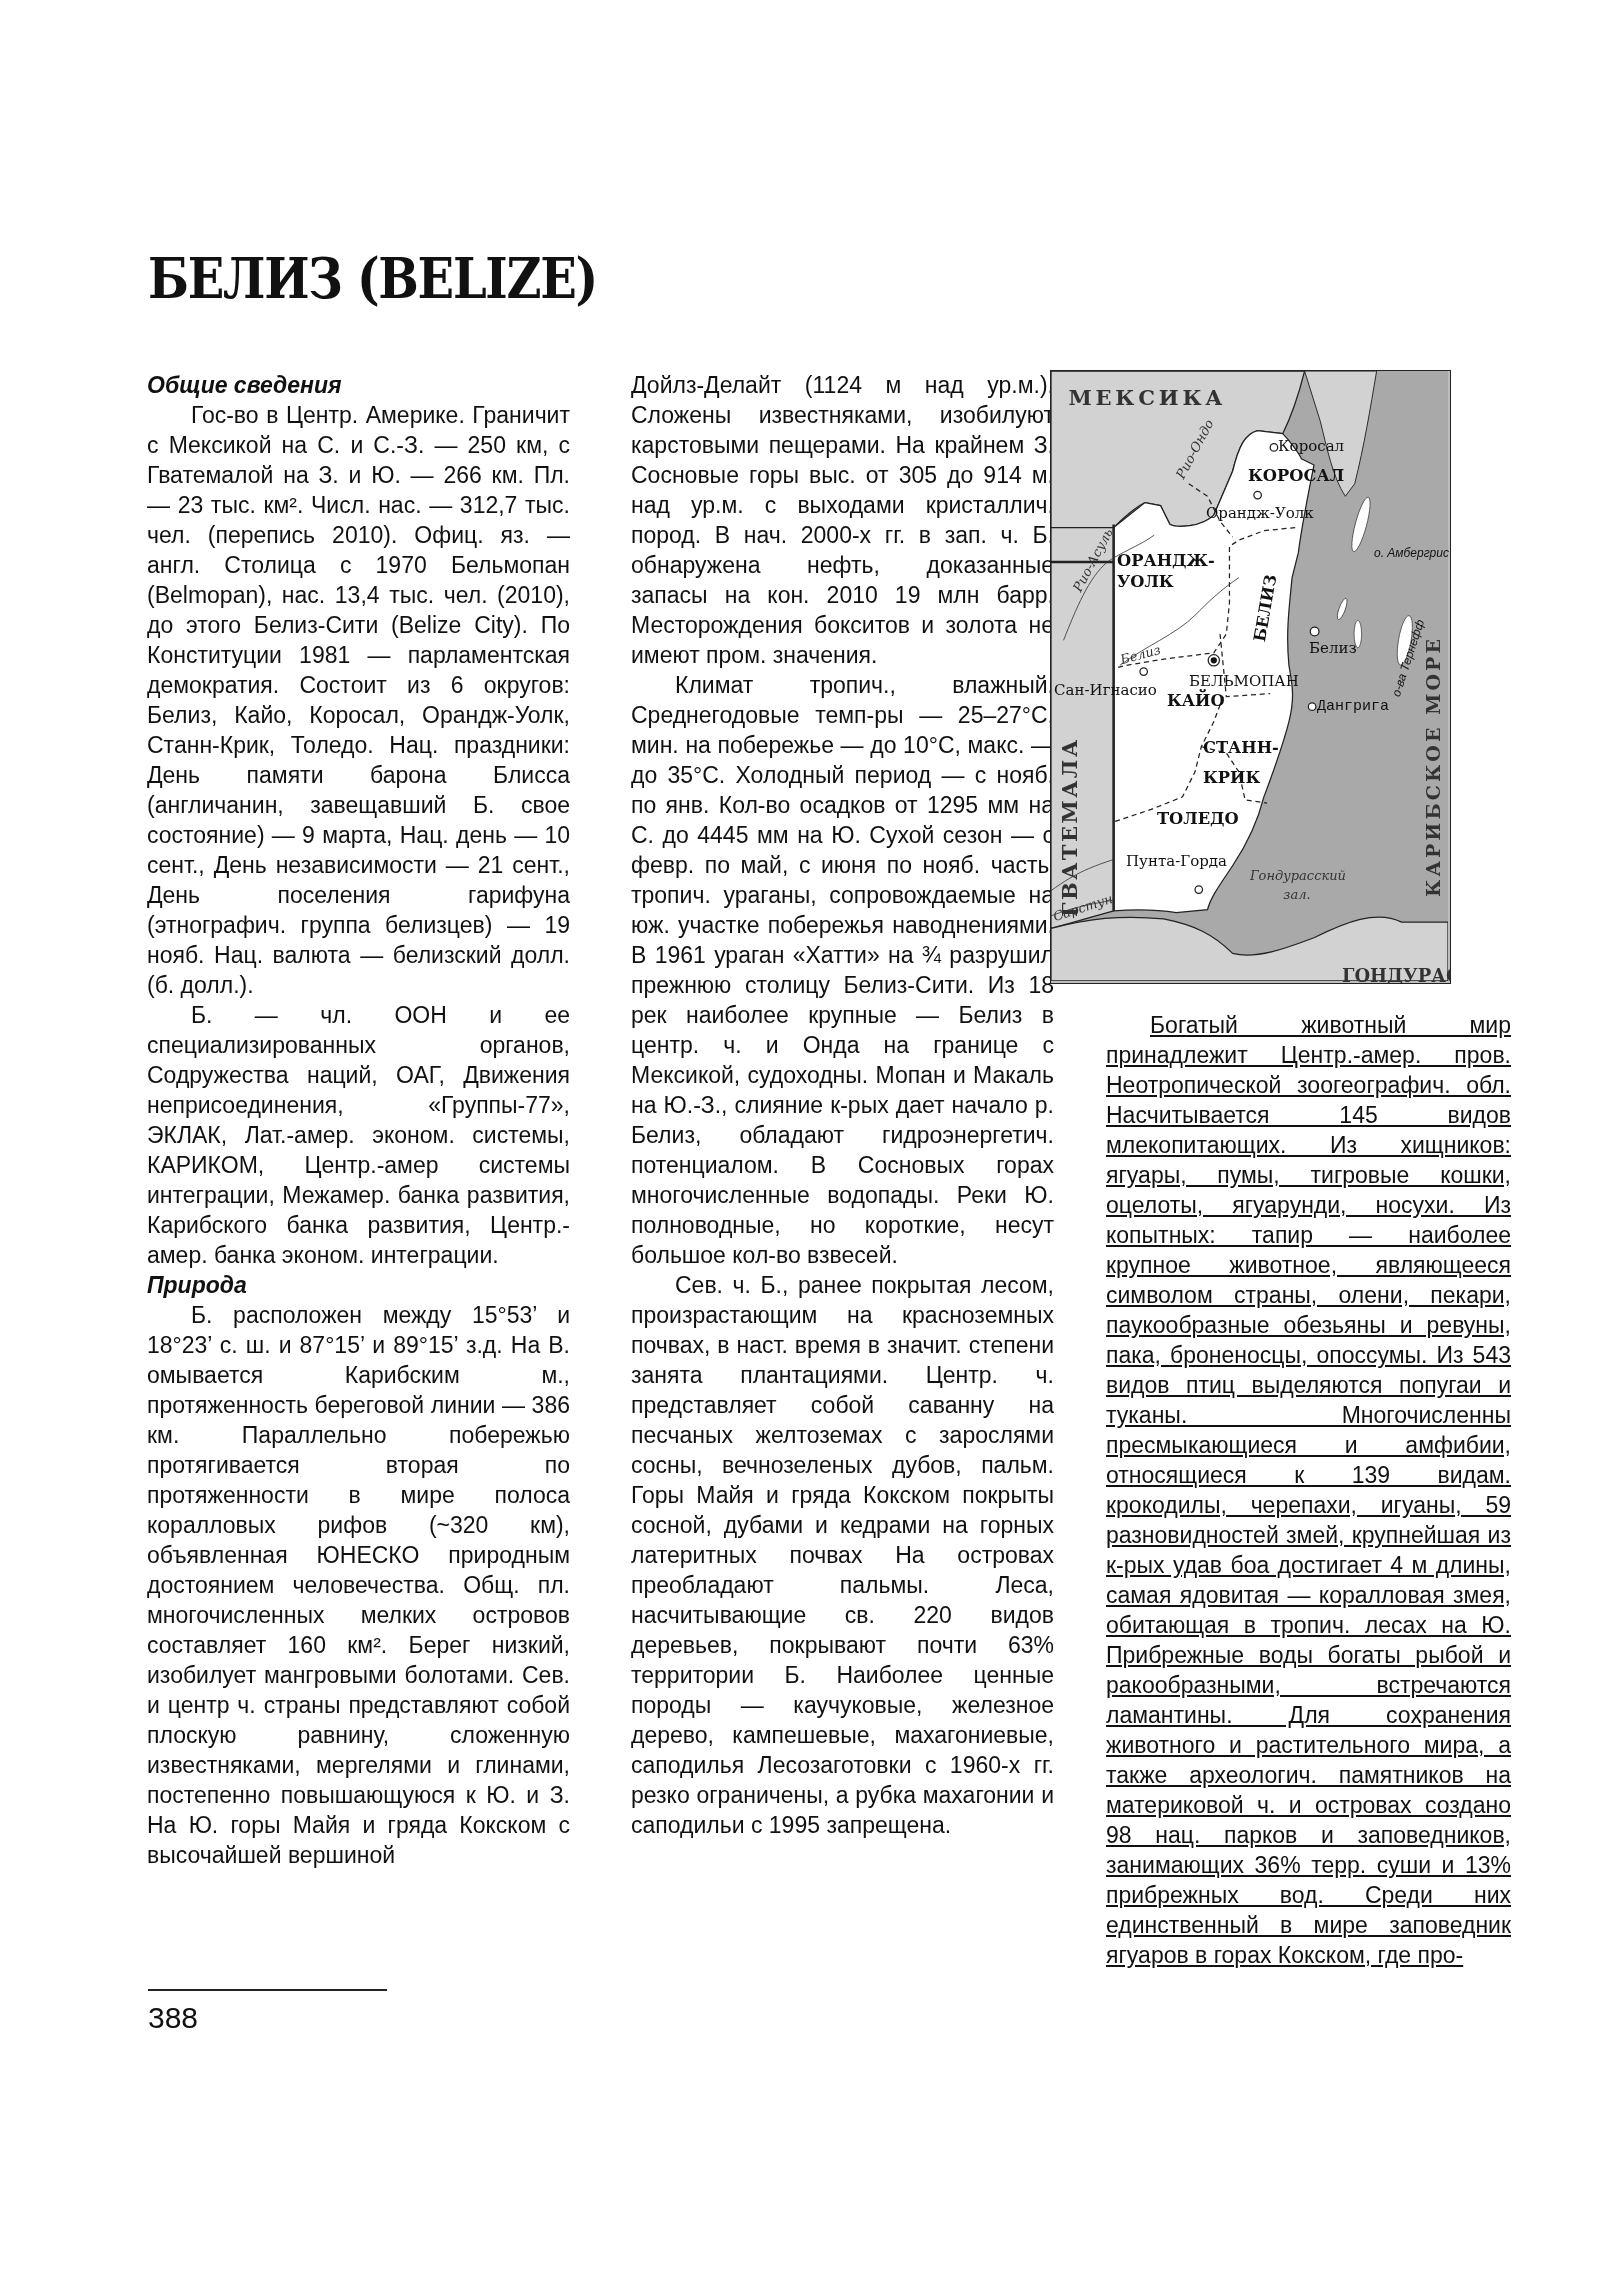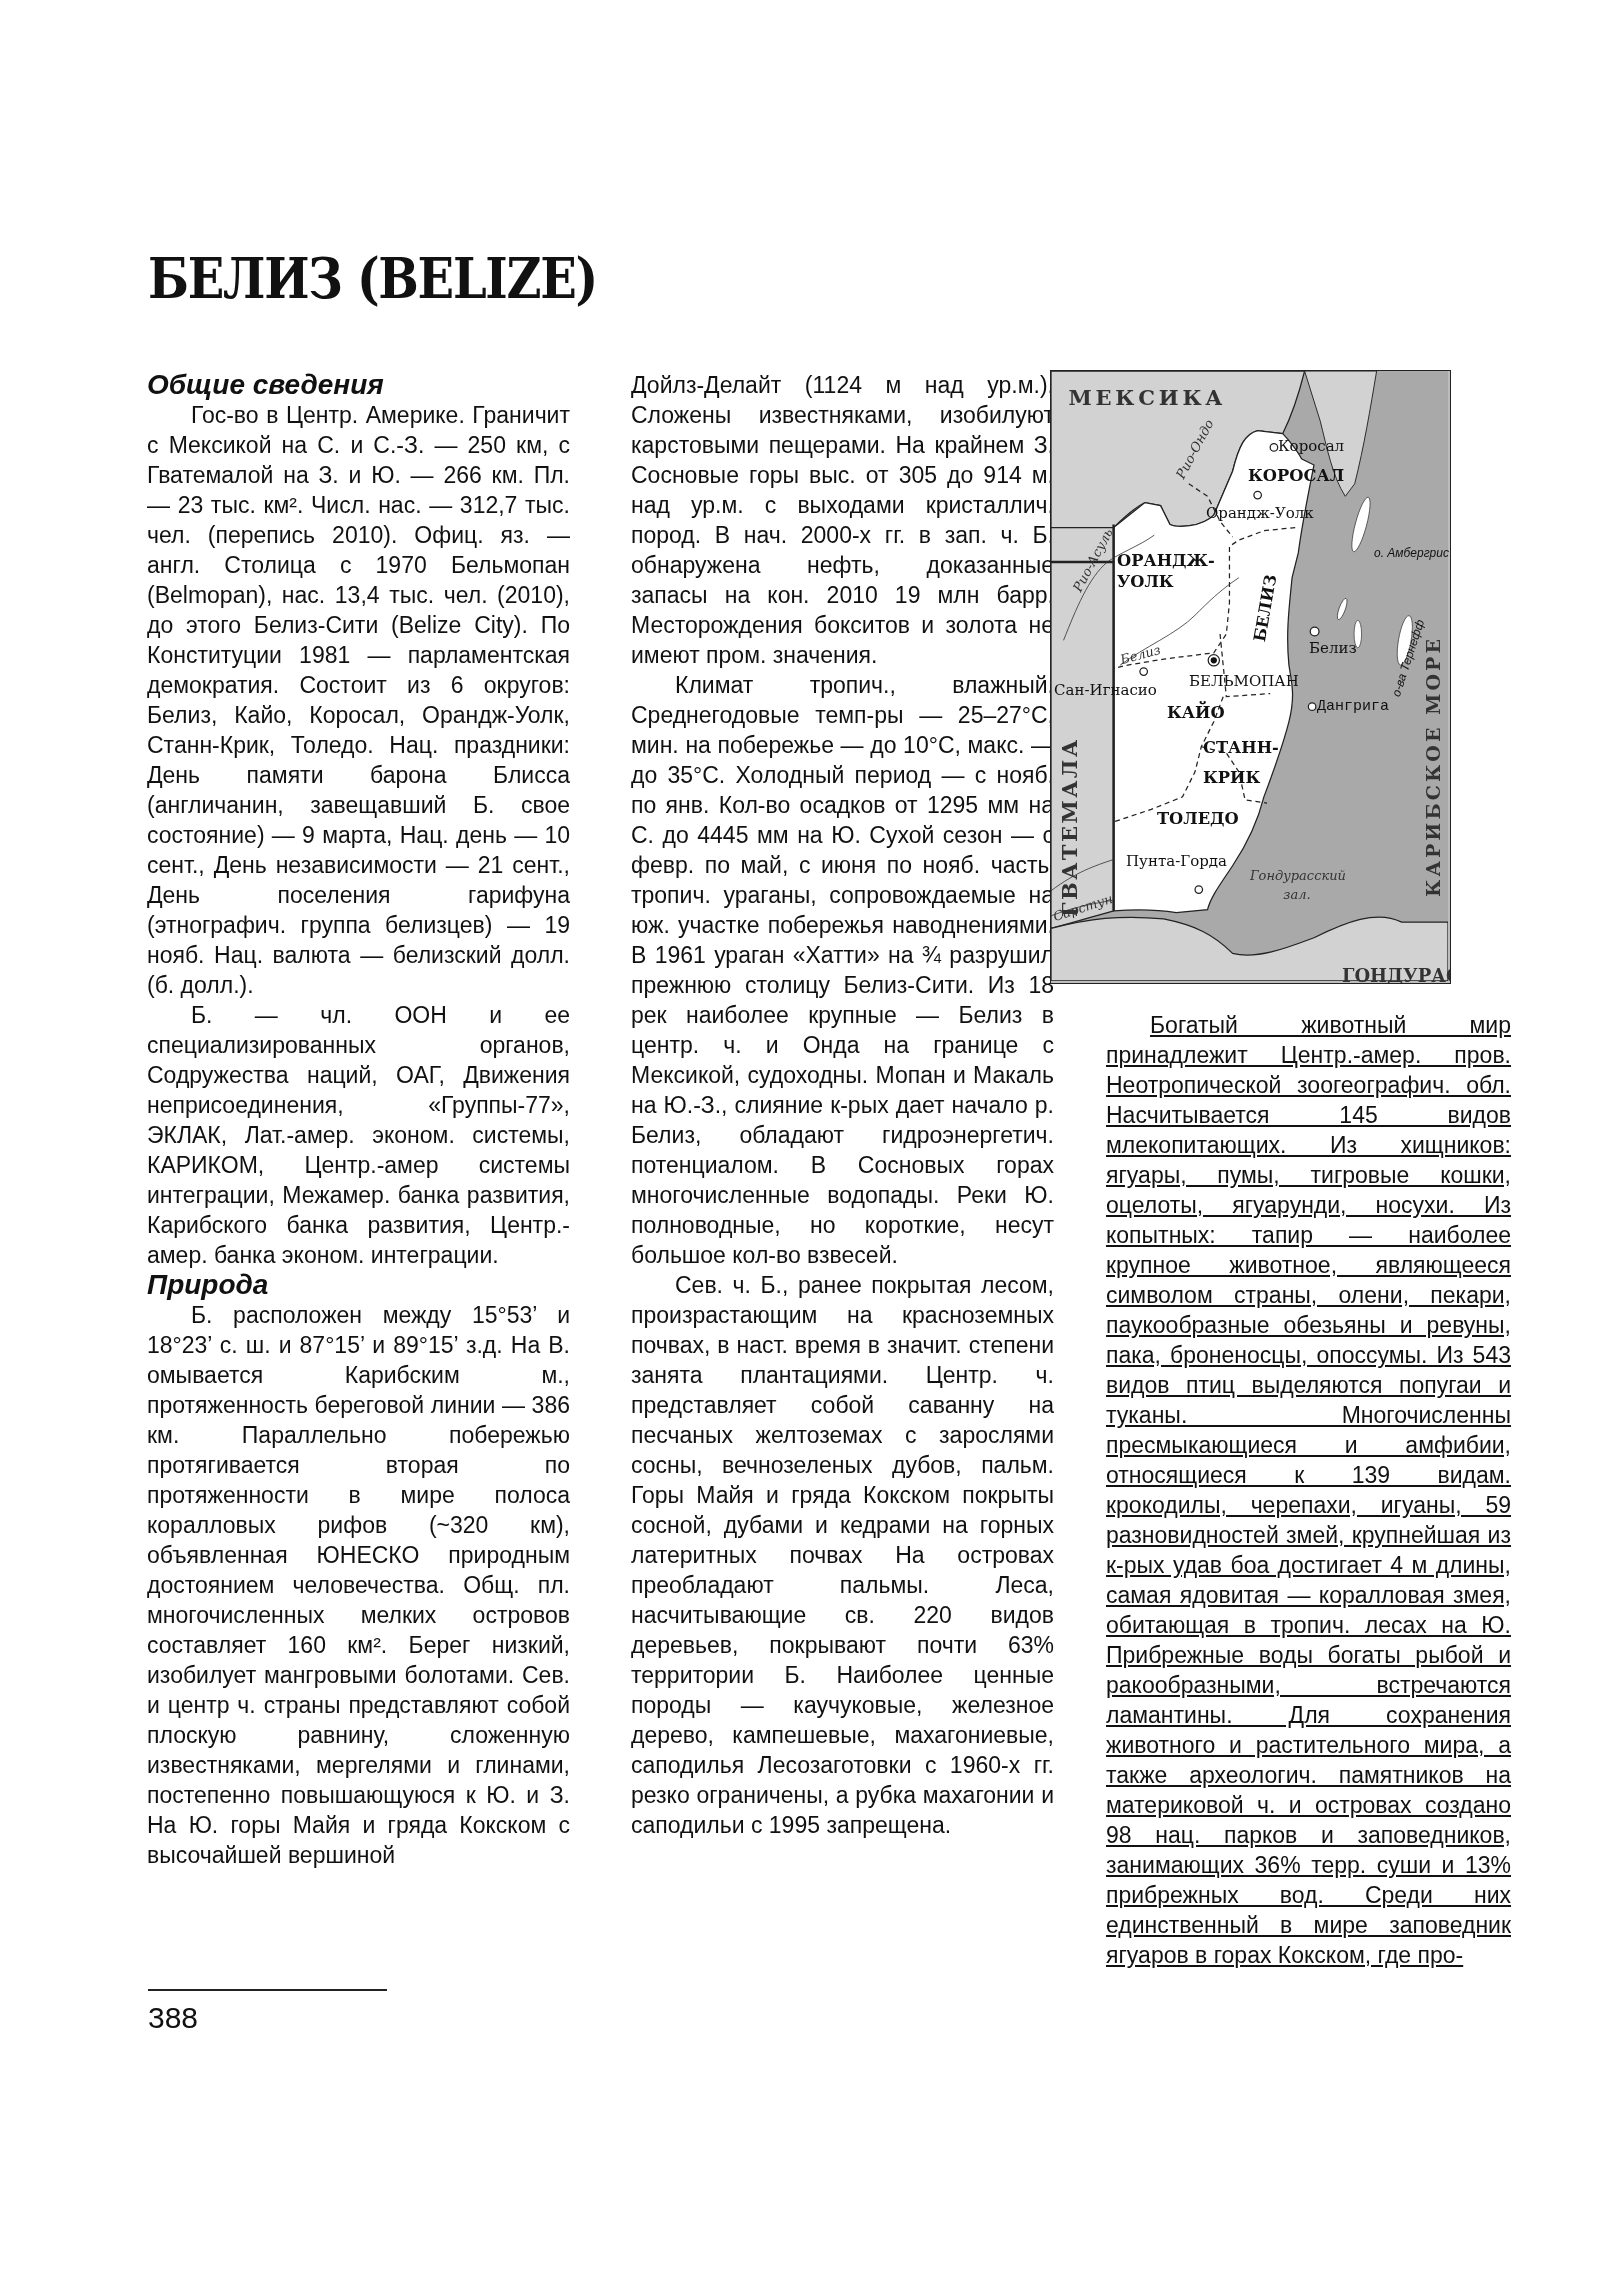--- a/index.html
+++ b/index.html
@@ -16,21 +16,21 @@
     font-family: "Liberation Sans", sans-serif;
     font-size: 23px; line-height: 30px;
     text-align: justify; hyphens: manual;
   }
   .col1 { left: 147px; width: 423px; }
   .col2 { left: 631px; width: 423px; }
   .col3 { left: 1106px; width: 405px; top: 1010px; text-decoration: underline; }
   .col p { margin: 0; text-indent: 44px; }
   .col p.noind { text-indent: 0; }
   .col h3 {
-    margin: 0; font-size: 28px; line-height: 30px;
+    margin: 0; font-size: 23px; line-height: 30px;
     font-style: italic; font-weight: bold;
   }
   .footrule { position: absolute; left: 148px; top: 1989px; width: 239px; height: 1.9px; background: #222; }
   .pagenum {
     position: absolute; left: 148px; top: 2001px;
     font-family: "Liberation Sans", sans-serif; font-size: 30px;
   }
   .map {
     position: absolute; left: 1050px; top: 370px; width: 401px; height: 614px;
     border: 1.9px solid #222; box-sizing: border-box; background: #bdbdbd; overflow: hidden;
@@ -117,21 +117,21 @@
 
   <div class="maplbl big" style="left:17.5px; top:14px;">МЕКСИКА</div>
   <div class="maplbl big vert" style="left:6.3px; top:546px; transform: rotate(-90deg); letter-spacing:2.5px;">ГВАТЕМАЛА</div>
   <div class="maplbl big" style="left:291px; top:586px; font-size:18px; letter-spacing:0;margin-top:8px;">ГОНДУРАС</div>
   <div class="maplbl big vert" style="left:371px; top:526px; transform: rotate(-90deg); font-size:19px; letter-spacing:3.1px;">КАРИБСКОЕ МОРЕ</div>
   <div class="maplbl riv" style="left:199px; top:495px; font-size:13px; width:94px; text-align:center; white-space:normal; line-height:19px;">Гондурасский зал.</div>
 
   <div class="maplbl dist" style="left:197px; top:95px;">КОРОСАЛ</div>
   <div class="maplbl dist" style="left:66px; top:179px; width:75px; white-space:normal; line-height:21px;">ОРАНДЖ-УОЛК</div>
   <div class="maplbl dist vert" style="left:199px; top:269px; transform: rotate(-80deg);">БЕЛИЗ</div>
-  <div class="maplbl dist" style="left:116px; top:332px;">КАЙО</div>
+  <div class="maplbl dist" style="left:116px; top:320px;">КАЙО</div>
   <div class="maplbl dist" style="left:152px; top:362px; width:69px; white-space:normal; line-height:30px;">СТАНН-КРИК</div>
   <div class="maplbl dist" style="left:106px; top:438px;">ТОЛЕДО</div>
 
   <div class="maplbl town" style="left:227px; top:66px;">Коросал</div>
   <div class="maplbl town" style="left:155px; top:133px;">Орандж-Уолк</div>
   <div class="maplbl town" style="left:258px; top:268px;">Белиз</div>
   <div class="maplbl town" style="left:138px; top:301px;">БЕЛЬМОПАН</div>
   <div class="maplbl town" style="left:3.1px; top:310px;">Сан-Игнасио</div>
   <div class="maplbl town" style="left:266px; top:327px;font-family:Liberation Mono, monospace;">Дангрига</div>
   <div class="maplbl town" style="left:75px; top:481px;">Пунта-Горда</div>

